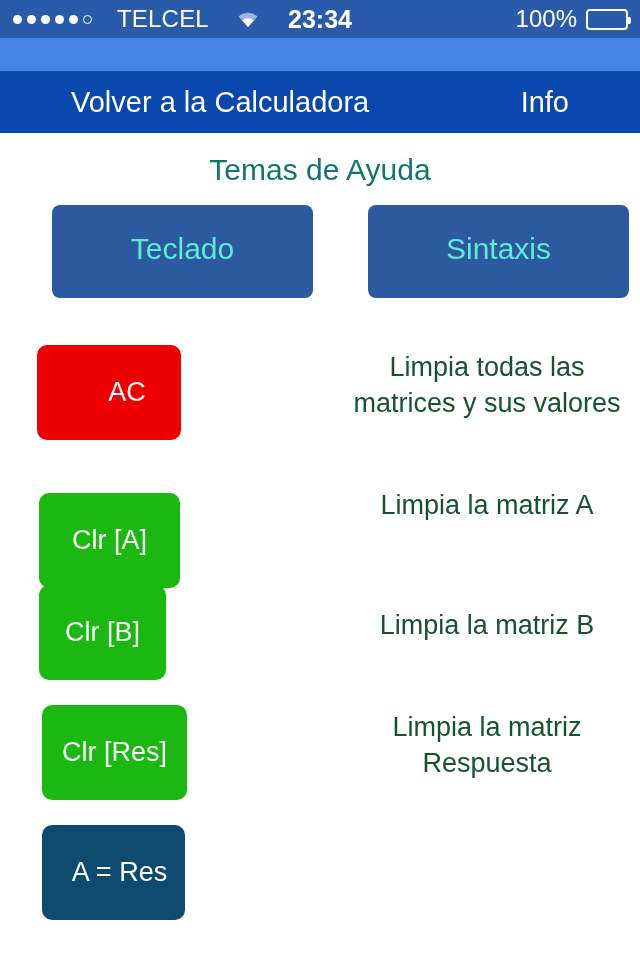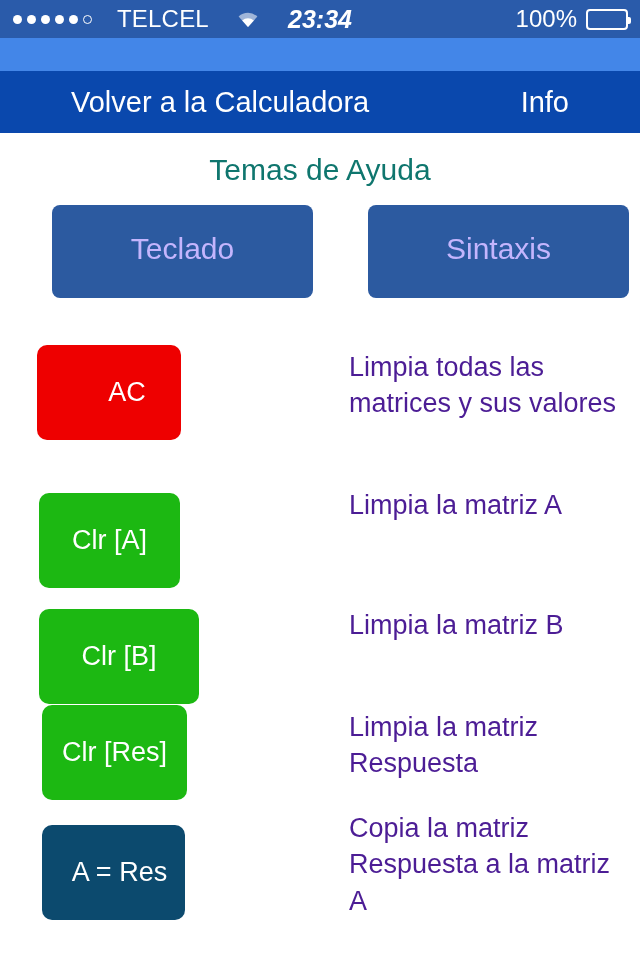--- a/index.html
+++ b/index.html
@@ -61,21 +61,20 @@
     width: 24px;
     height: 18px;
   }
   .status-time {
     position: absolute;
     left: 0; right: 0;
     text-align: center;
     font-size: 25px;
     font-weight: bold;
     line-height: 1;
-    font-style: italic;
   }
   .status-right {
     position: absolute;
     right: 12px;
     display: flex;
     align-items: center;
   }
   .battery-pct {
     font-size: 24px;
     line-height: 1;
@@ -161,21 +160,21 @@
     left: 11px;
     width: 618px;
     height: 93px;
     display: flex;
     gap: 14px;
   }
   .tab {
     flex: 1;
     background: #2C5AA0;
     border-radius: 8px;
-    color: #c4b5fd;
+    color: #5eead4;
     font-size: 30px;
     display: flex;
     align-items: center;
     justify-content: center;
     padding-bottom: 6px;
     box-sizing: border-box;
     cursor: pointer;
     margin-left: 41px;
   }
 
@@ -205,21 +204,22 @@
     white-space: nowrap;
   }
   .row-desc {
     position: absolute;
     left: 349px;
     width: 276px;
     top: 50%;
     transform: translateY(-50%);
     font-size: 27px;
     line-height: 1.35;
-    color: #4c1d95;
+    color: #14532d;
+    text-align: center;
   }
 </style>
 </head>
 <body>
 
 <div class="status-bar" style="background: rgb(42, 91, 170);">
   <div class="status-left">
     <div class="signal-dots">
       <span class="dot"></span>
       <span class="dot"></span>
@@ -267,27 +267,26 @@
     <div class="key-btn" style="background: rgb(238, 0, 0); left: 37px; width: 144px; padding-left: 36px;">AC</div>
     <div class="row-desc">Limpia todas las matrices y sus valores</div>
   </div>
 
   <div class="row">
     <div class="key-btn" style="background: rgb(28, 184, 18); left: 39px; width: 141px; margin-top: 28px;">Clr [A]</div>
     <div class="row-desc">Limpia la matriz A</div>
   </div>
 
   <div class="row">
-    <div class="key-btn" style="background: rgb(28, 184, 18); left: 39px; width: 160px; margin-top: 24px;">Clr [B]</div>
+    <div class="key-btn" style="background: rgb(28, 184, 18); left: 39px; width: 127px;">Clr [B]</div>
     <div class="row-desc">Limpia la matriz B</div>
   </div>
 
   <div class="row">
     <div class="key-btn" style="background: rgb(28, 184, 18); left: 42px; width: 145px;">Clr [Res]</div>
     <div class="row-desc">Limpia la matriz Respuesta</div>
   </div>
 
   <div class="row">
     <div class="key-btn" style="background: #0c4a6e; left: 42px; width: 143px; padding-left: 12px;">A = Res</div>
-    <div class="row-desc">Copia la matriz Respuesta a la matriz A</div>
   </div>
 
 </div>
 
 </body></html>

